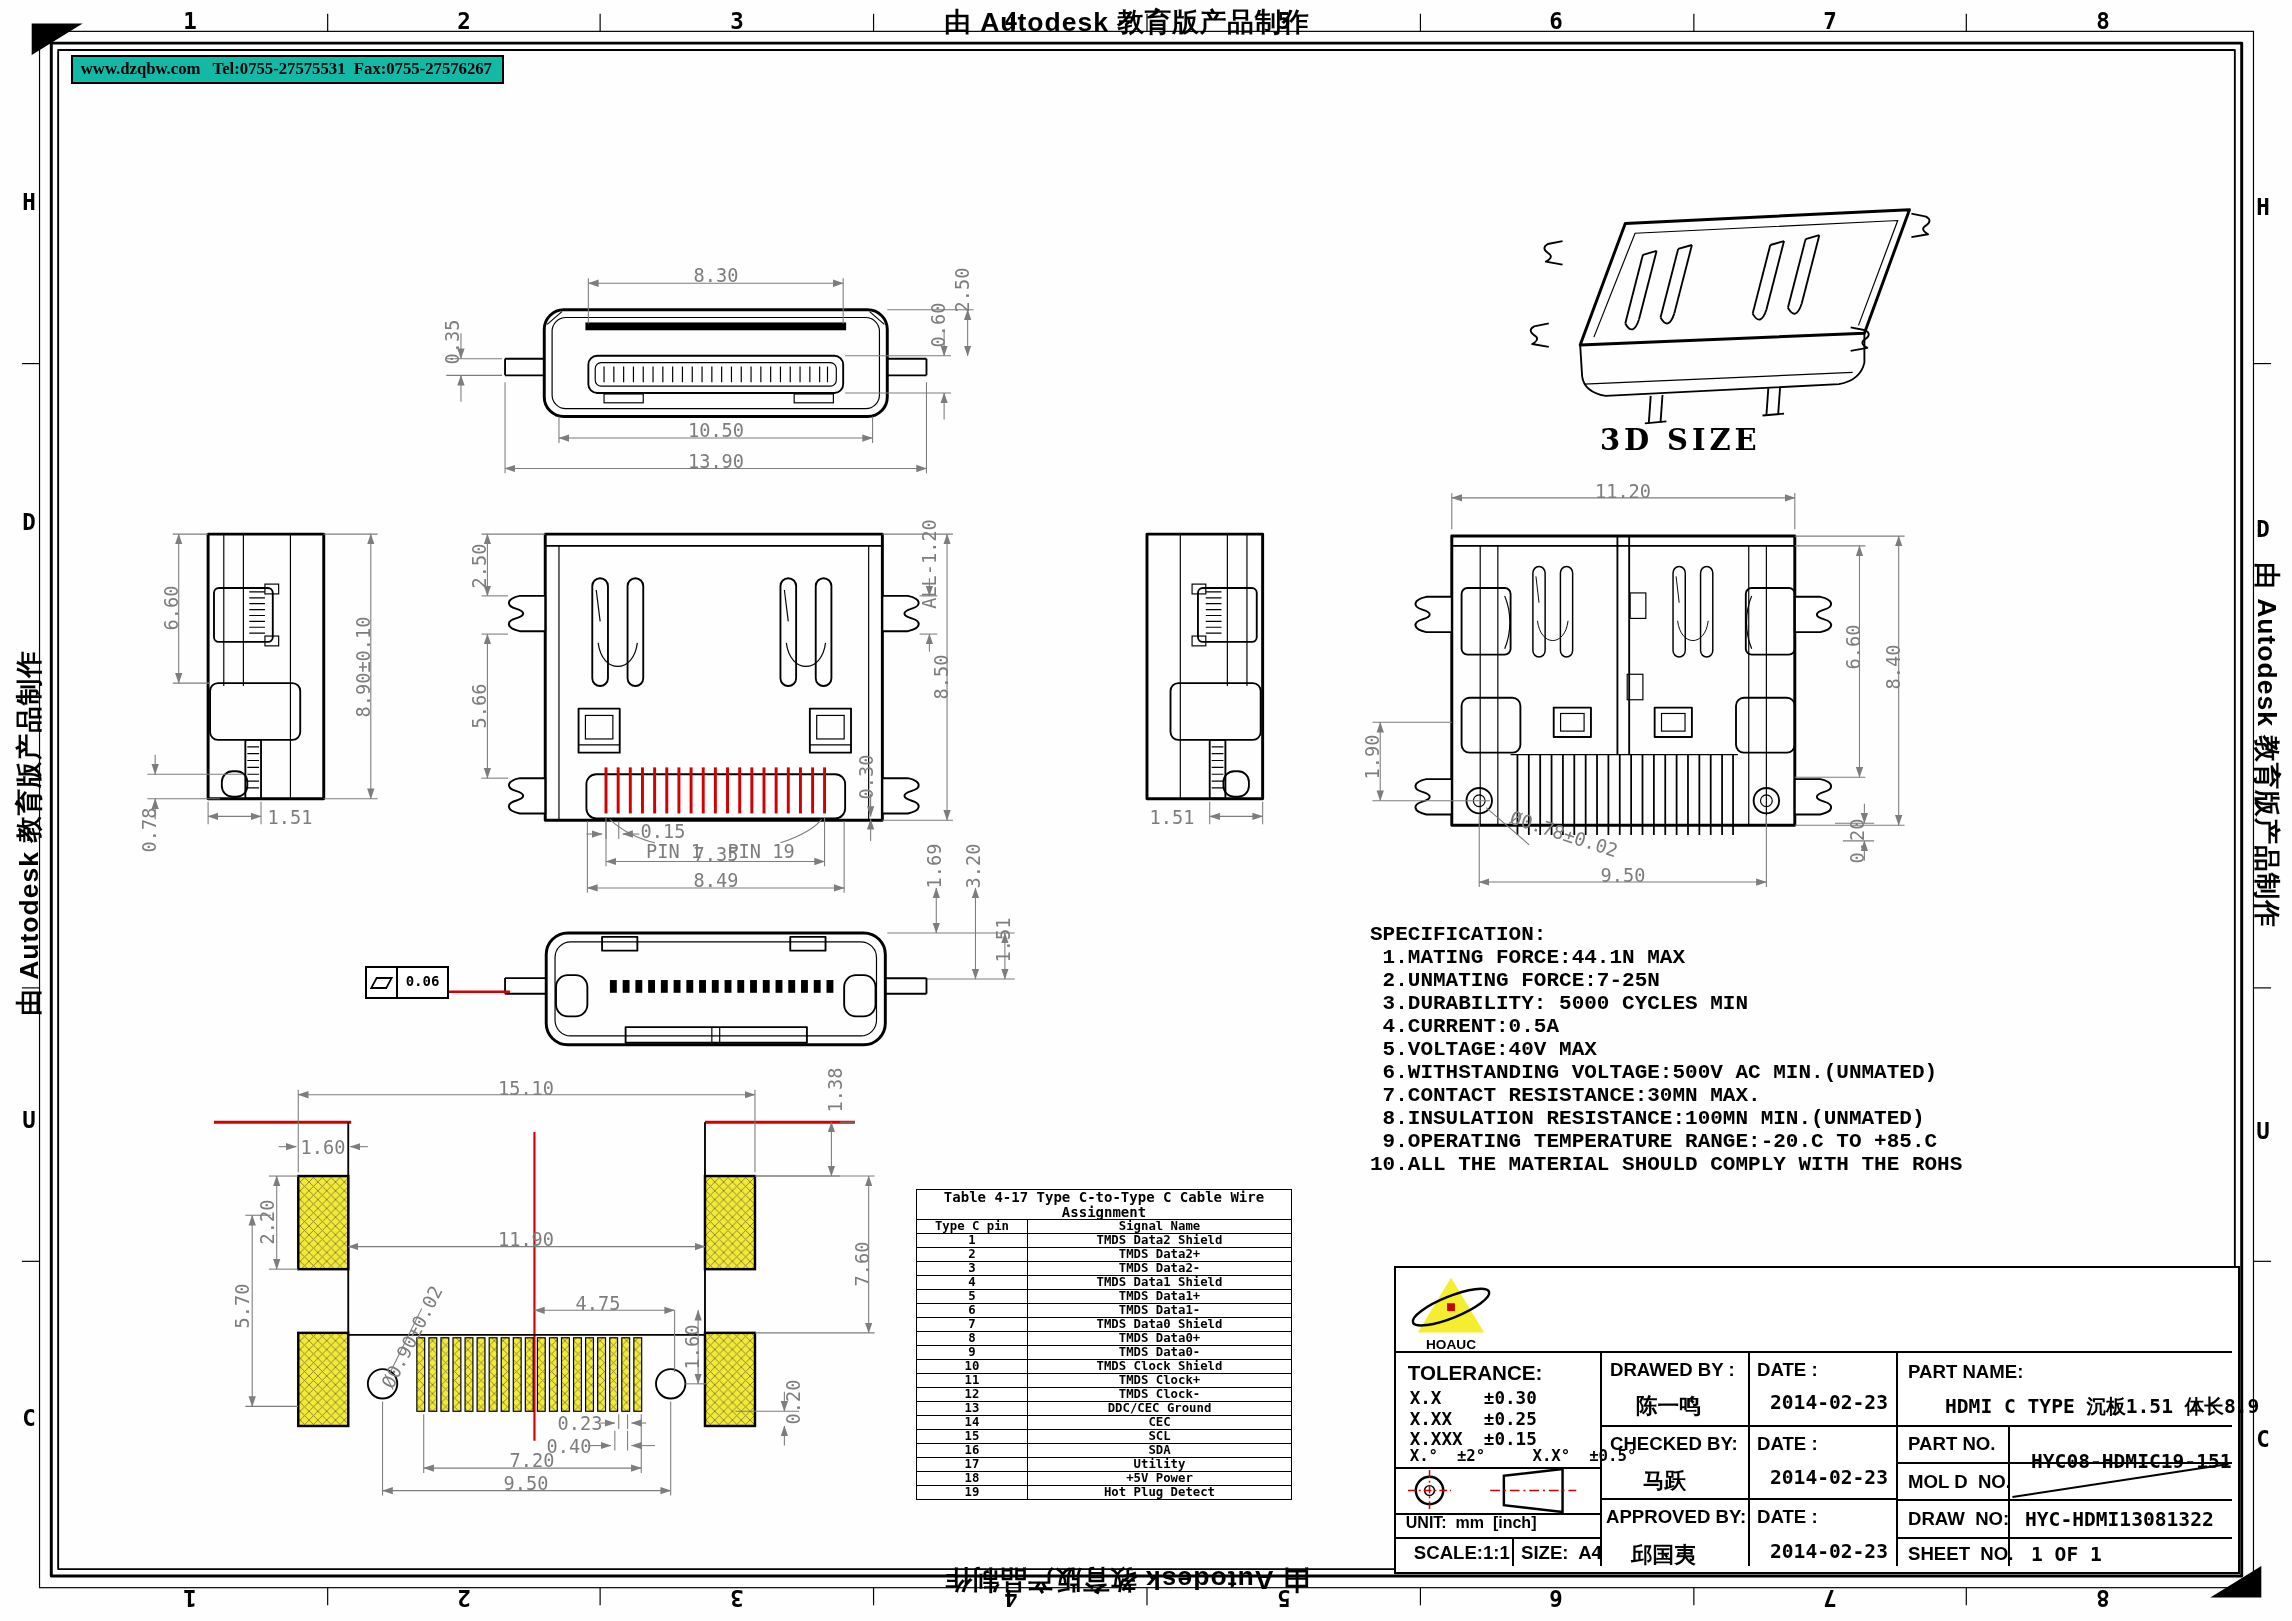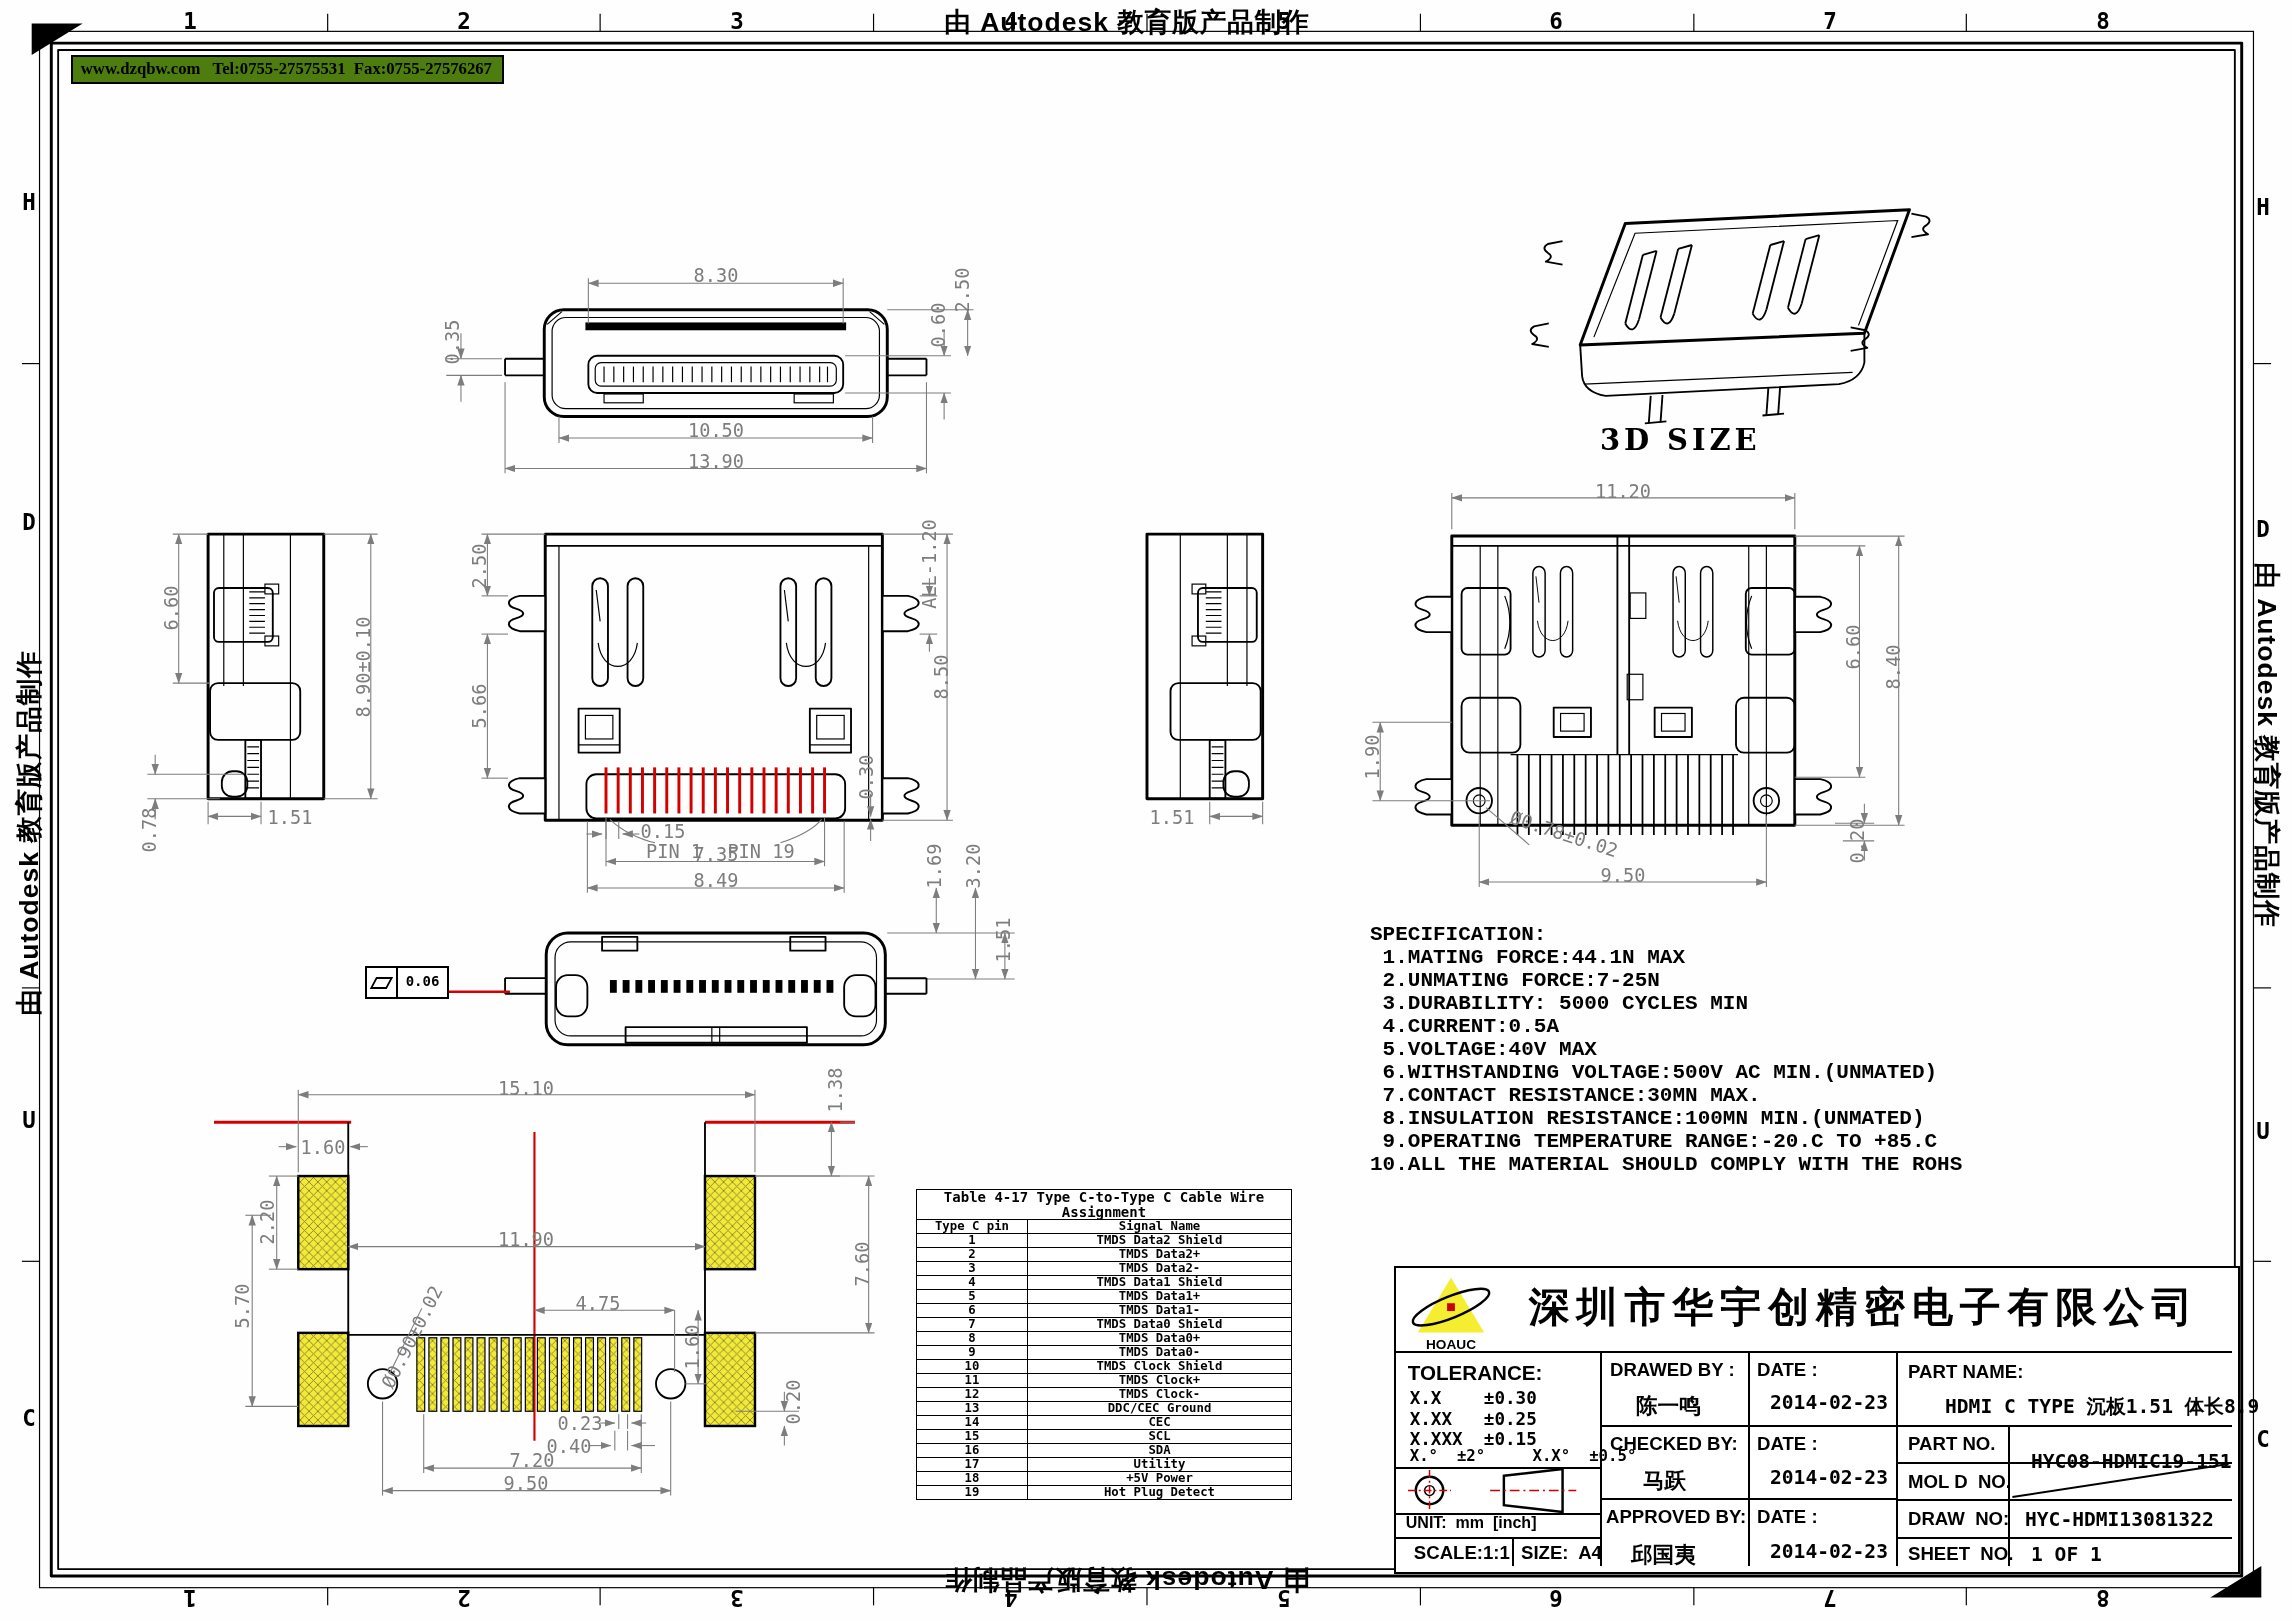--- a/index.html
+++ b/index.html
@@ -11,21 +11,21 @@
   .k1{stroke:#000;stroke-width:1.2;fill:none;}
   .dm{stroke:#7d7d7d;stroke-width:1.1;fill:none;}
   .dml{stroke:#7d7d7d;stroke-width:1.1;fill:none;marker-start:url(#ar);marker-end:url(#ar);}
   .dme{stroke:#7d7d7d;stroke-width:1.1;fill:none;marker-end:url(#ar);}
   .wing{fill:#fff;stroke:#000;stroke-width:2;}
   .abs{position:absolute;}
   .dimtxt{position:absolute;transform:translate(-50%,-50%);color:#7d7d7d;
           font-family:"DejaVu Sans Mono", monospace;font-size:18.6px;white-space:nowrap;}
   #info-bar{left:71px;top:55px;width:421px;height:24.5px;border:2px solid #000;
             font-family:"Liberation Serif", serif;font-weight:bold;font-size:16.7px;
-            line-height:23.5px;padding-left:7.8px;white-space:pre;background:#4d7c0f;}
+            line-height:23.5px;padding-left:7.8px;white-space:pre;background:#14b8a6;}
   .wm{font-weight:bold;font-size:26.5px;white-space:nowrap;letter-spacing:1px;}
   #wm-top{left:1127px;top:21.6px;transform:translate(-50%,-50%);}
   #wm-bottom{left:1127px;top:1580px;transform:translate(-50%,-50%) rotate(180deg);}
   #wm-left{left:29px;top:833px;transform:translate(-50%,-50%) rotate(-90deg);}
   #wm-right{left:2267px;top:745px;transform:translate(-50%,-50%) rotate(90deg);}
   .gridlab{position:absolute;transform:translate(-50%,-50%);font-size:22.5px;font-weight:bold;
            font-family:"DejaVu Sans Mono", monospace;}
   #spec{left:1370px;top:923px;font-size:21px;font-weight:bold;line-height:23px;white-space:pre;
         font-family:Liberation Mono, monospace;}
   #pin-table{left:916px;top:1189px;border-collapse:collapse;background:#fff;
@@ -719,21 +719,20 @@
     <div class="tb-line" style="left:0;top:245px;width:204px;height:2px;"></div>
     <div class="tb-line" style="left:0;top:269px;width:204px;height:2px;"></div>
     <div class="tb-line" style="left:116px;top:269px;width:2px;height:29px;"></div>
 
     <svg width="98" height="82" style="left:5.9px;top:3.9px;" viewBox="0 0 100 84">
       <polygon points="50,6 84,62 16,62" fill="#f5ee30"></polygon>
       <ellipse cx="50" cy="36" rx="42" ry="11" fill="none" stroke="#000" stroke-width="2.5" transform="rotate(-22 50 36)"></ellipse>
       <rect x="46" y="32" width="8" height="8" fill="#c00"></rect>
       <text x="50" y="79" text-anchor="middle" font-size="14" font-weight="bold" font-family="Liberation Sans, sans-serif">HOAUC</text>
     </svg>
-    <div class="tb-txt" id="company">深圳市华宇创精密电子有限公司</div>
 
     <div class="tb-txt lab" style="left:11.8px;top:93px;font-size:20.6px;">TOLERANCE:</div>
     <div class="tb-txt" style="left:13.7px;top:120px;font-size:17.6px;line-height:20.6px;font-family:'DejaVu Sans Mono',monospace;">X.X    ±0.30
 X.XX   ±0.25
 X.XXX  ±0.15</div>
     <div class="tb-txt" style="left:13.7px;top:178px;font-size:15.7px;font-family:'DejaVu Sans Mono',monospace;">X.°  ±2°     X.X°  ±0.5°</div>
 
     <svg width="204" height="45" style="left:0;top:200px;" viewBox="0 0 208 46">
       <circle cx="34" cy="23" r="14" fill="none" stroke="#000" stroke-width="2.5"></circle>
       <circle cx="34" cy="23" r="5" fill="none" stroke="#000" stroke-width="1.5"></circle>

